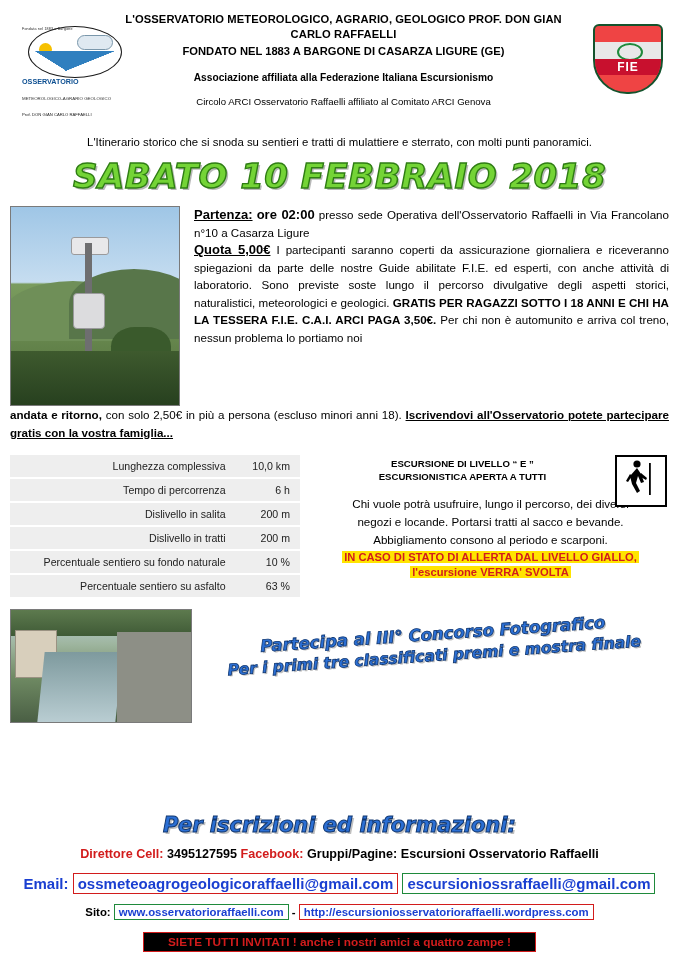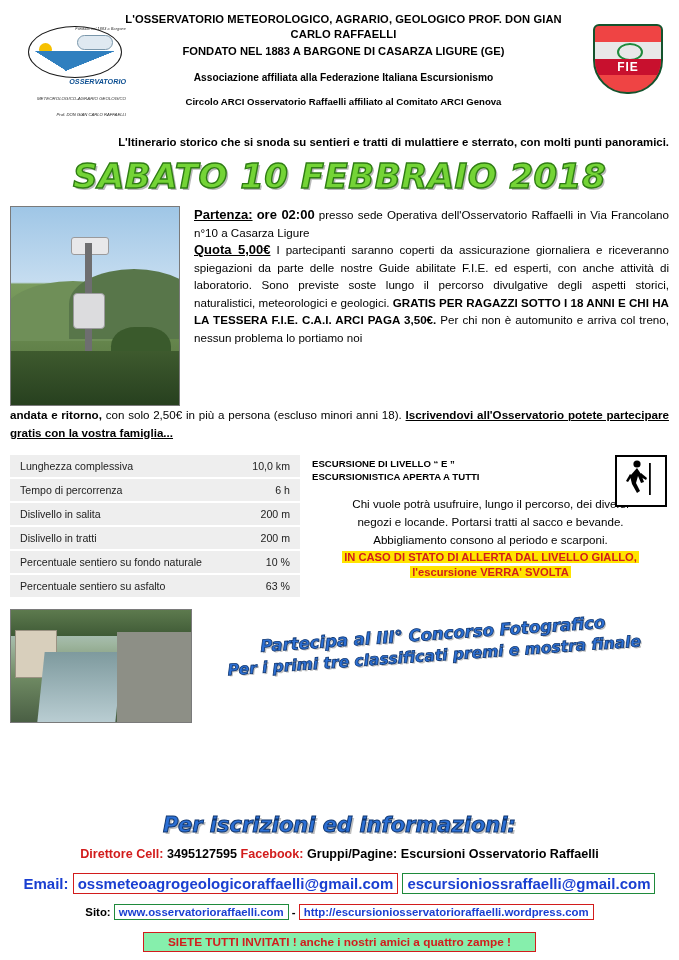--- a/index.html
+++ b/index.html
@@ -46,34 +46,33 @@
     margin-top: 2px;
   }
   .hdr-line3 {
     font-size: 10.2px;
     font-weight: bold;
     line-height: 14px;
     margin-top: 12px;
   }
   .hdr-line4 {
     font-size: 9.6px;
-    font-weight: bold;
+    font-weight: normal;
     line-height: 14px;
     margin-top: 10px;
   }
 
   
   .logo-left {
     position: absolute;
     left: 12px;
     top: 14px;
     width: 104px;
     height: 96px;
-    text-align: right;
-    font-style: italic;
+    text-align: left;
   }
   .logo-left .oval {
     position: absolute;
     left: 6px; top: 0;
     width: 92px; height: 50px;
     border: 1.6px solid #1a1a1a;
     border-radius: 50%;
     background: #fff;
     overflow: hidden;
   }
@@ -192,23 +191,23 @@
     font-style: italic;
     font-size: 30px;
     letter-spacing: -0.5px;
     color: #2b6fd4;
     -webkit-text-stroke: 1.2px #153f86;
     text-shadow: 2px 2px 0 rgba(0,0,0,0.30);
     transform: scaleY(1.08);
   }
 
   .subtitle {
-    text-align: right;
+    text-align: center;
     font-size: 11.4px;
-    font-weight: bold;
+    font-weight: normal;
     margin-top: 16px;
   }
   .dateline {
     text-align: center;
     font-family: "DejaVu Sans", sans-serif;
     font-weight: bold;
     font-style: italic;
     font-size: 34px;
     color: #74d436;
     -webkit-text-stroke: 1.4px #2f7d14;
@@ -312,34 +311,36 @@
     width: 290px;
     flex: 0 0 290px;
     border-collapse: collapse;
     font-size: 10.6px;
   }
   .stats td {
     background: #eeeeee;
     border-bottom: 2px solid #ffffff;
     padding: 5px 10px;
     color: #222;
+    text-align: right;
   }
   .stats td.val {
     text-align: right;
     white-space: nowrap;
   }
 
   .right-col {
     flex: 1 1 auto;
     padding-left: 12px;
     position: relative;
   }
   .lvl-head {
     font-size: 9.6px;
     font-weight: bold;
+    text-align: center;
     line-height: 13px;
     padding-right: 56px;
     margin-top: 2px;
   }
   .hiker-box {
     position: absolute;
     right: 2px;
     top: 0;
     width: 48px;
     height: 48px;
@@ -476,21 +477,21 @@
   }
   .site-line {
     margin-top: 10px;
     font-size: 11.4px;
     font-weight: bold;
   }
   .invite {
     margin-top: 12px;
     display: inline-block;
     border: 1.5px solid #d21c1c;
-    background: #86efac;
+    background: #000000;
     color: #d21c1c;
     font-weight: bold;
     font-size: 11.8px;
     padding: 2px 24px;
   }
 </style>
 </head>
 <body>
 
 <div class="page">

